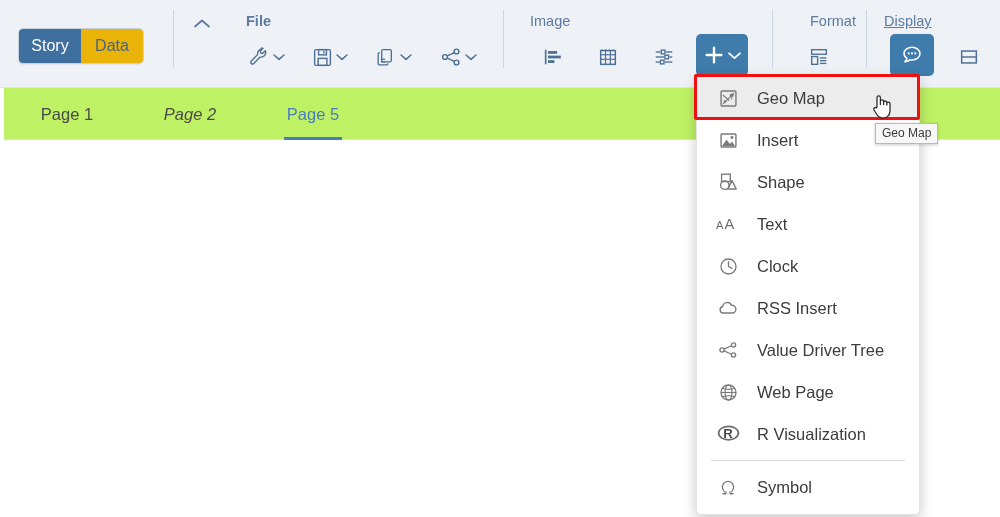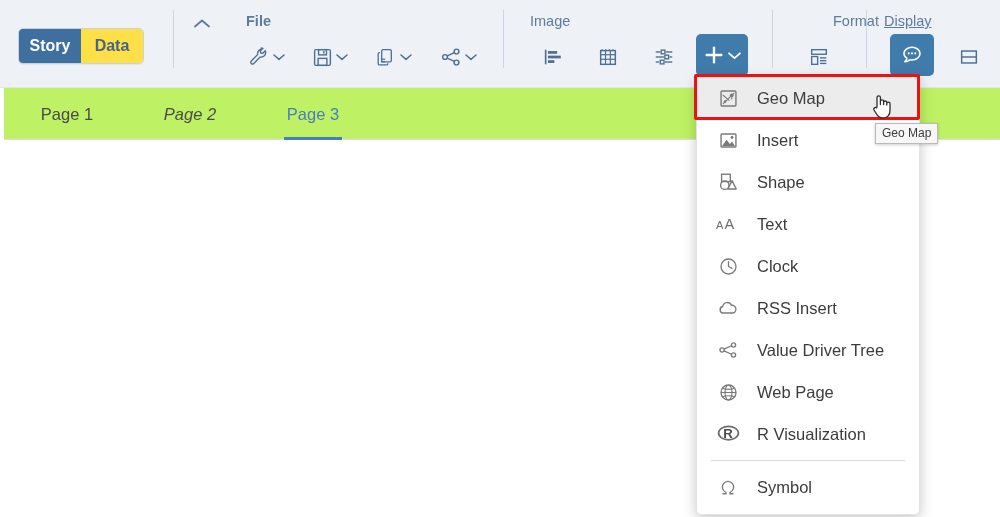--- a/index.html
+++ b/index.html
@@ -39,30 +39,30 @@
     box-shadow: 0 1px 1px rgba(0,0,0,0.06);
     height: 34px;
   }
   .mode-btn {
     display: flex;
     align-items: center;
     justify-content: center;
     min-width: 62px;
     padding: 0 10px;
     font-size: 16px;
-    font-weight: bold;
+    font-weight: normal;
     cursor: pointer;
     box-sizing: border-box;
   }
   .mode-btn.active {
     background: #3f6f9f;
     color: #ffffff;
   }
   .mode-btn.inactive {
-    background: #fde047;
+    background: #eab308;
     color: #476486;
   }
 
   
   #collapse-chevron {
     position: absolute;
     left: 188px; top: 12px;
     width: 28px; height: 24px;
     display: flex; align-items: center; justify-content: center;
     cursor: pointer;
@@ -353,21 +353,21 @@
     </svg>
     <span class="chev">
       <svg width="13" height="9" viewBox="0 0 12 8">
           <path d="M1 2 L6 6.4 L11 2" fill="none" stroke="#ffffff" stroke-width="1.7" stroke-linecap="round" stroke-linejoin="round"></path>
         </svg>
     </span>
   </div>
 
   <div class="group-divider" style="left:772px;"></div>
 
-  <div class="group-label" style="left:833px; top:13px;">Format</div>
+  <div class="group-label" style="left:810px; top:13px;">Format</div>
 
   <div class="tb-icon" style="left:800px; top:37px; width:38px;">
     <svg width="22" height="22" viewBox="0 0 24 24">
       <rect x="4" y="4" width="16" height="5" fill="none" stroke="#4e6f94" stroke-width="1.5"></rect>
       <rect x="4" y="11.5" width="6.5" height="8.5" fill="none" stroke="#4e6f94" stroke-width="1.5"></rect>
       <line x1="13" y1="13" x2="20" y2="13" stroke="#4e6f94" stroke-width="1.5"></line>
       <line x1="13" y1="16" x2="20" y2="16" stroke="#4e6f94" stroke-width="1.5"></line>
       <line x1="13" y1="19" x2="20" y2="19" stroke="#4e6f94" stroke-width="1.5"></line>
     </svg>
   </div>
@@ -389,21 +389,21 @@
     <svg width="22" height="22" viewBox="0 0 24 24">
       <rect x="4" y="5.5" width="16" height="13" fill="none" stroke="#4e6f94" stroke-width="1.6"></rect>
       <line x1="4" y1="12" x2="20" y2="12" stroke="#4e6f94" stroke-width="1.6"></line>
     </svg>
   </div>
 </div>
 
 <div id="tabbar">
   <div class="page-tab" style="left:17px; width:92px;">Page 1</div>
   <div class="page-tab" style="left:140px; width:92px;font-style:italic;">Page 2</div>
-  <div class="page-tab active" style="left:263px; width:92px;">Page 3</div>
+  <div class="page-tab active" style="left:263px; width:92px;">Page 5</div>
 </div>
 
 <div id="canvas"></div>
 
 <div id="insert-menu">
 
   <div class="menu-item hovered">
     <span class="menu-icon">
       <svg width="21" height="21" viewBox="0 0 24 24">
         <rect x="3.5" y="3.5" width="17" height="17" rx="1" fill="none" stroke="#7a7a7a" stroke-width="1.6"></rect>

